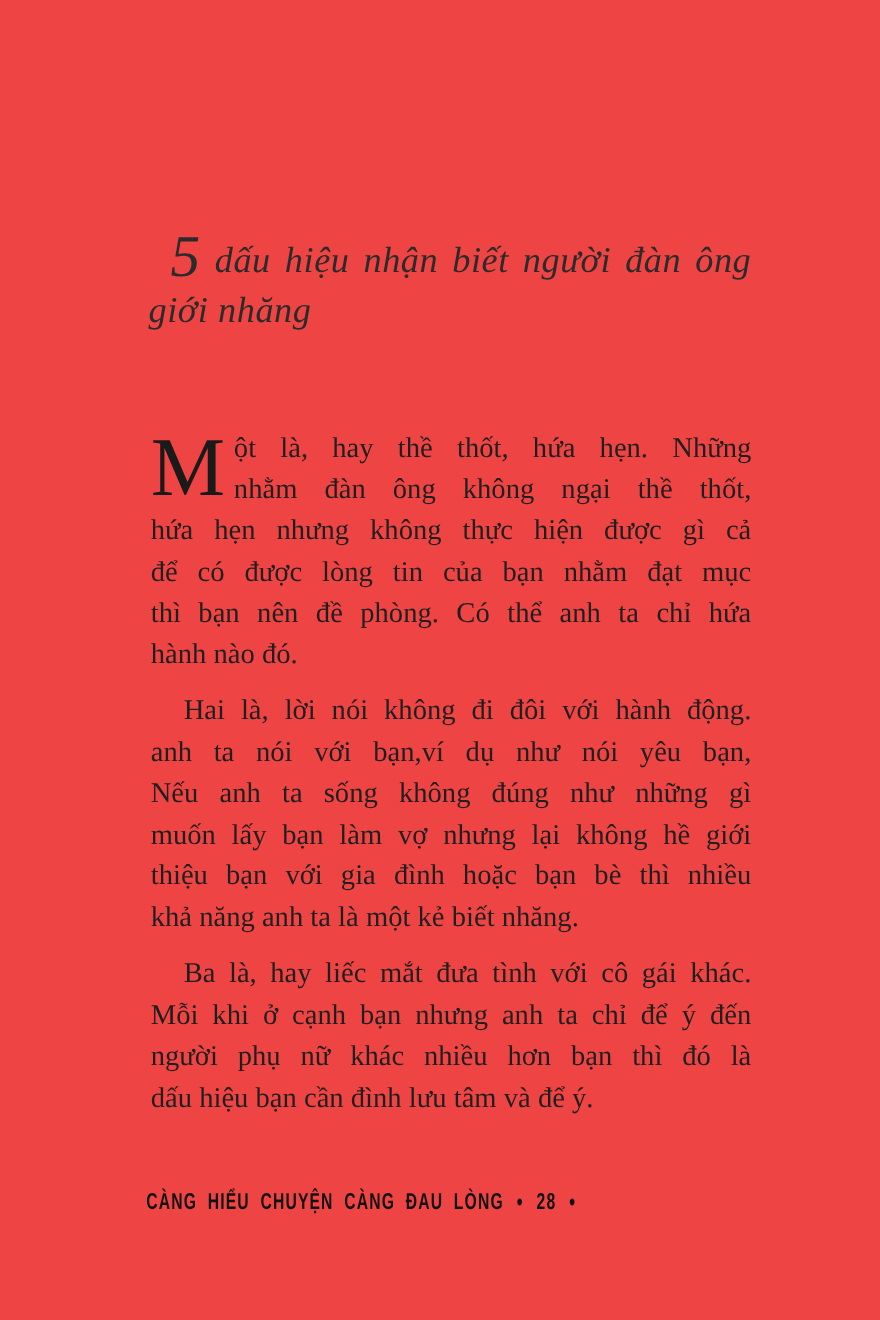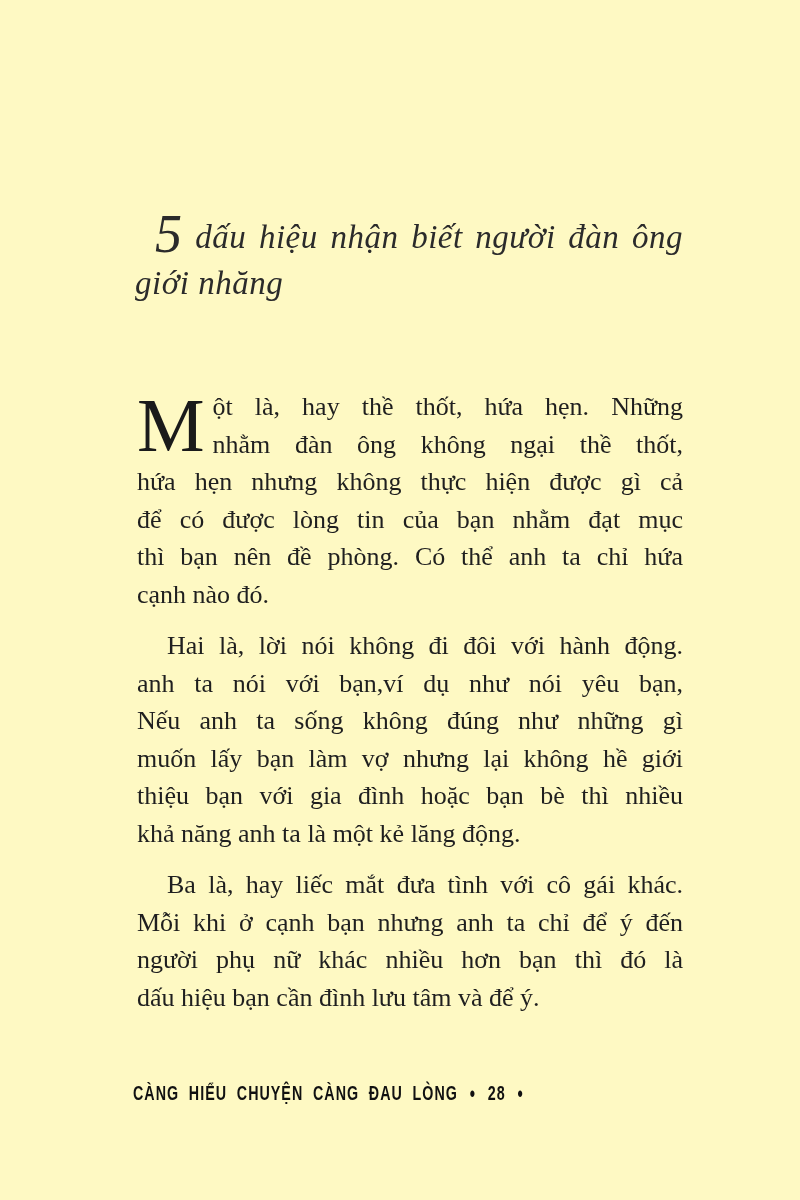--- a/index.html
+++ b/index.html
@@ -4,21 +4,21 @@
 <style>
   html, body {
     margin: 0;
     padding: 0;
     background: #ffffff;
   }
   .page {
     position: relative;
     width: 800px;
     height: 1200px;
-    background: #fef9c3;
+    background: #ef4444;
     overflow: hidden;
     font-family: "Liberation Serif", "DejaVu Serif", serif;
     color: #1f1f1f;
   }
 
   
   .chapter-title {
     position: absolute;
     left: 135px;
     top: 214px;
@@ -111,30 +111,30 @@
 
   <div class="body-text">
 
     <div class="para">
       <span class="dropcap">M</span>
       <div class="line">ột là, hay thề thốt, hứa hẹn. Những</div>
       <div class="line">nhằm đàn ông không ngại thề thốt,</div>
       <div class="line">hứa hẹn nhưng không thực hiện được gì cả</div>
       <div class="line">để có được lòng tin của bạn nhằm đạt mục</div>
       <div class="line">thì bạn nên đề phòng. Có thể anh ta chỉ hứa</div>
-      <div class="line last">cạnh nào đó.</div>
+      <div class="line last">hành nào đó.</div>
     </div>
 
     <div class="para">
       <div class="line indent">Hai là, lời nói không đi đôi với hành động.</div>
       <div class="line">anh ta nói với bạn,ví dụ như nói yêu bạn,</div>
       <div class="line">Nếu anh ta sống không đúng như những gì</div>
       <div class="line">muốn lấy bạn làm vợ nhưng lại không hề giới</div>
       <div class="line">thiệu bạn với gia đình hoặc bạn bè thì nhiều</div>
-      <div class="line last">khả năng anh ta là một kẻ lăng động.</div>
+      <div class="line last">khả năng anh ta là một kẻ biết nhăng.</div>
     </div>
 
     <div class="para">
       <div class="line indent">Ba là, hay liếc mắt đưa tình với cô gái khác.</div>
       <div class="line">Mỗi khi ở cạnh bạn nhưng anh ta chỉ để ý đến</div>
       <div class="line">người phụ nữ khác nhiều hơn bạn thì đó là</div>
       <div class="line last">dấu hiệu bạn cần đình lưu tâm và để ý.</div>
     </div>
 
   </div>

